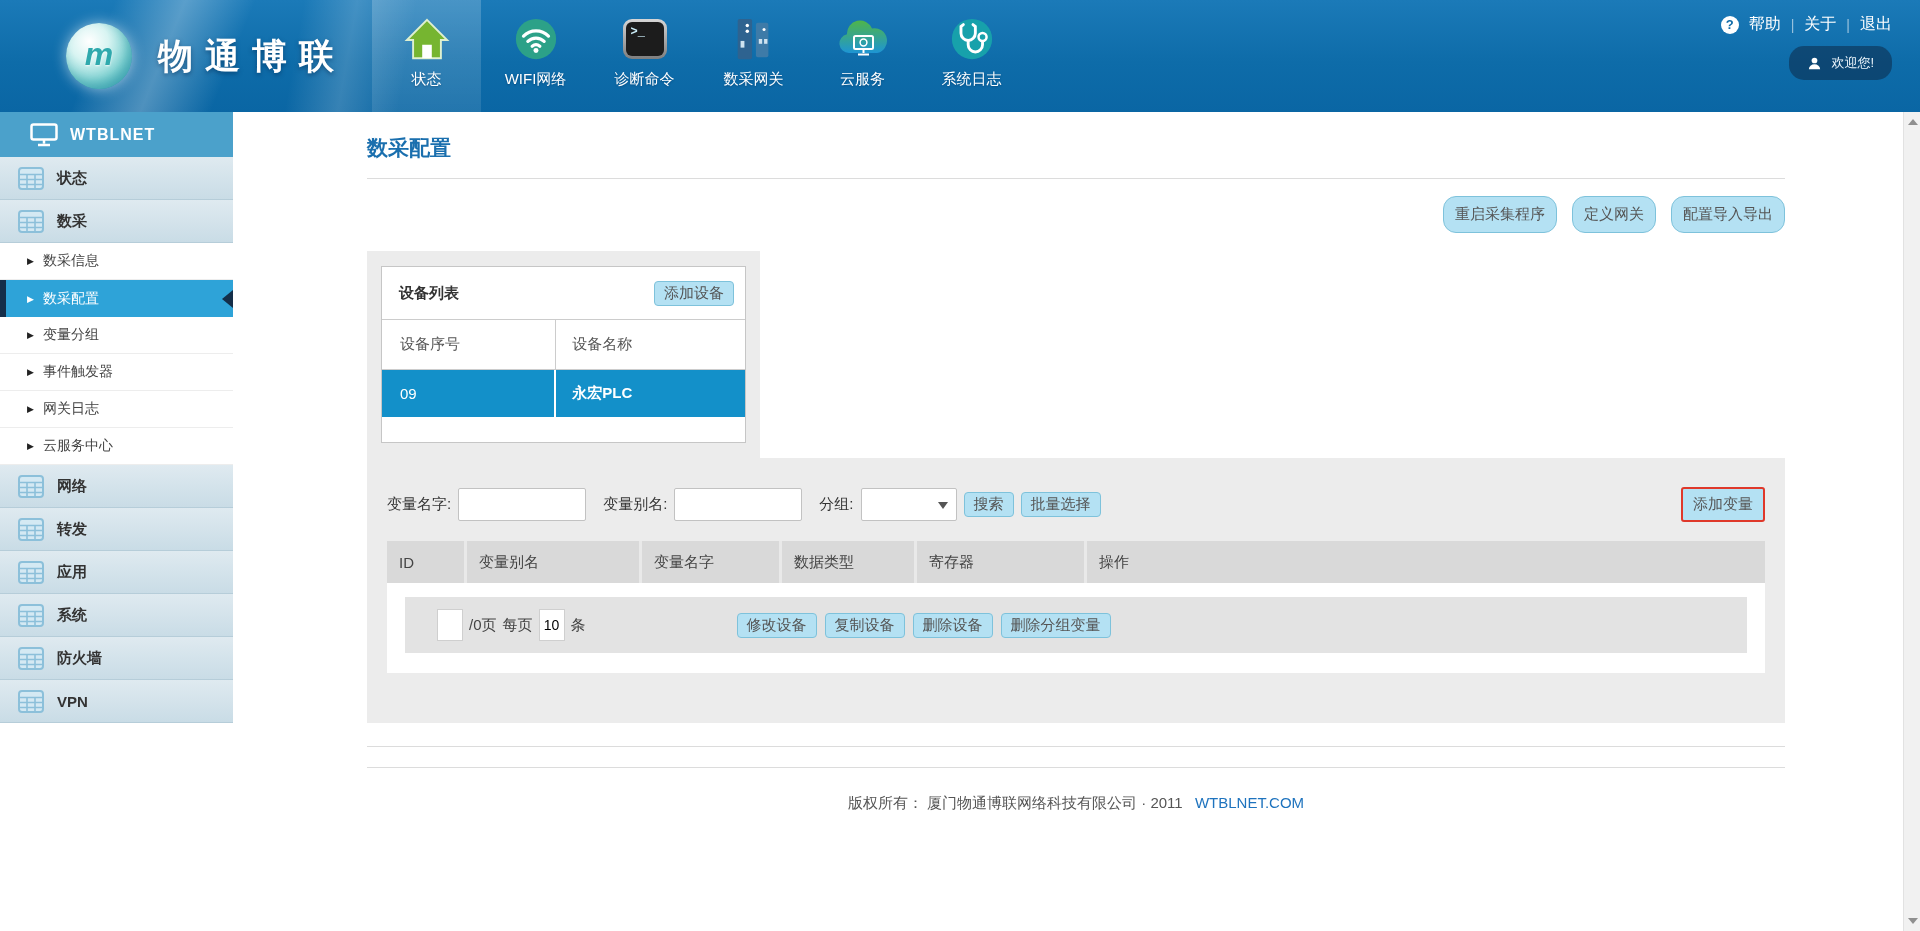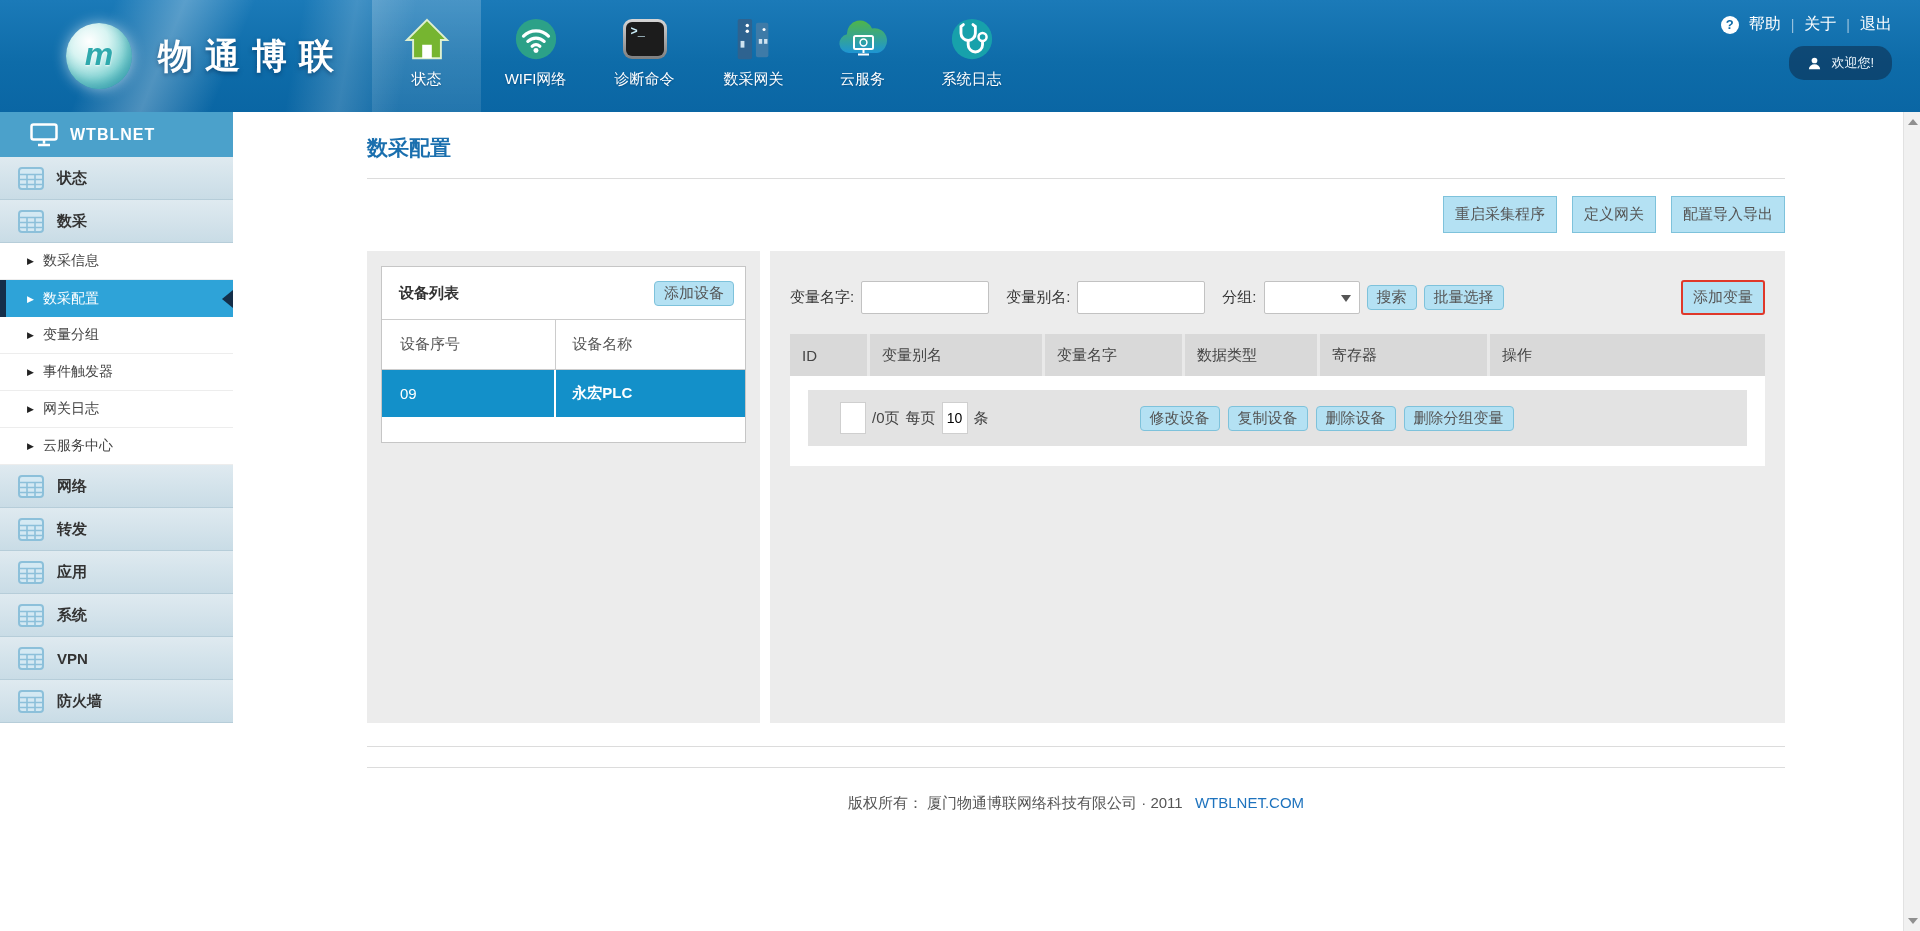--- a/index.html
+++ b/index.html
@@ -66,24 +66,24 @@
   .sb-sub.selected .sb-caret { color:#fff; }
   .sb-sub.selected::after { content:""; position:absolute; right:0; top:50%; transform:translateY(-50%);
     border-top:9px solid transparent; border-bottom:9px solid transparent; border-right:11px solid #142e49; }
 
   
   .content-wrap { flex:1; overflow:hidden; }
   .content { margin:0 135px 0 134px; }
   .page-title { color:#1a6fae; font-size:21px; font-weight:bold; margin:22px 0 16px 0; }
   .title-rule { border:none; border-top:1px solid #dcdcdc; }
   .toolbar { display:flex; justify-content:flex-end; gap:15px; margin-top:17px; }
-  .btn { background:#b4e1f3; border:1px solid #7ec2db; border-radius:0; color:#555;
+  .btn { background:#b4e1f3; border:1px solid #7ec2db; border-radius:13px; color:#555;
     font-size:15px; padding:8px 11px; cursor:pointer; font-family:inherit; }
 
-  .panels { display:flex; margin-top:18px; height:472px; }
+  .panels { display:flex; margin-top:18px; height:472px;flex-direction:column; }
   .left-panel { width:393px; flex:0 0 auto; background:#ececec; margin-right:10px; }
   .right-panel { flex:1; background:#ececec; padding:0 20px; }
 
   
   .device-card { margin:15px 14px; background:#fff; border:1px solid #c6c6c6; height:177px; }
   .card-header { height:53px; display:flex; align-items:center; justify-content:space-between;
     padding:0 11px 0 17px; border-bottom:1px solid #ccc; }
   .card-title { font-size:15px; font-weight:bold; color:#333; }
   .dev-head-row { height:50px; display:flex; border-bottom:1px solid #ccc; color:#555; font-size:15px; }
   .dev-head-row .dc1 { width:48%; border-right:1px solid #ccc; display:flex; align-items:center; padding-left:18px; }
@@ -315,28 +315,28 @@
           <rect x="1" y="1" width="24" height="21" rx="3" fill="#d4e9f3" stroke="#8cc0da" stroke-width="2"></rect>
           <path d="M1 7.5 h24 M1 12.5 h24 M1 17.5 h24 M9 7.5 v14 M17 7.5 v14" stroke="#8cc0da" stroke-width="1.6"></path>
         </svg>
       <span>系统</span>
     </div>
     <div class="sb-top">
       <svg width="26" height="23" viewBox="0 0 26 23">
           <rect x="1" y="1" width="24" height="21" rx="3" fill="#d4e9f3" stroke="#8cc0da" stroke-width="2"></rect>
           <path d="M1 7.5 h24 M1 12.5 h24 M1 17.5 h24 M9 7.5 v14 M17 7.5 v14" stroke="#8cc0da" stroke-width="1.6"></path>
         </svg>
+      <span>防火墙</span>
+    </div>
+    <div class="sb-top">
+      <svg width="26" height="23" viewBox="0 0 26 23">
+          <rect x="1" y="1" width="24" height="21" rx="3" fill="#d4e9f3" stroke="#8cc0da" stroke-width="2"></rect>
+          <path d="M1 7.5 h24 M1 12.5 h24 M1 17.5 h24 M9 7.5 v14 M17 7.5 v14" stroke="#8cc0da" stroke-width="1.6"></path>
+        </svg>
       <span>VPN</span>
-    </div>
-    <div class="sb-top">
-      <svg width="26" height="23" viewBox="0 0 26 23">
-          <rect x="1" y="1" width="24" height="21" rx="3" fill="#d4e9f3" stroke="#8cc0da" stroke-width="2"></rect>
-          <path d="M1 7.5 h24 M1 12.5 h24 M1 17.5 h24 M9 7.5 v14 M17 7.5 v14" stroke="#8cc0da" stroke-width="1.6"></path>
-        </svg>
-      <span>防火墙</span>
     </div>
   </aside>
 
   <div class="content-wrap">
     <main class="content">
       <h1 class="page-title">数采配置</h1>
       <hr class="title-rule">
 
       <div class="toolbar">
         <button class="btn">重启采集程序</button>

